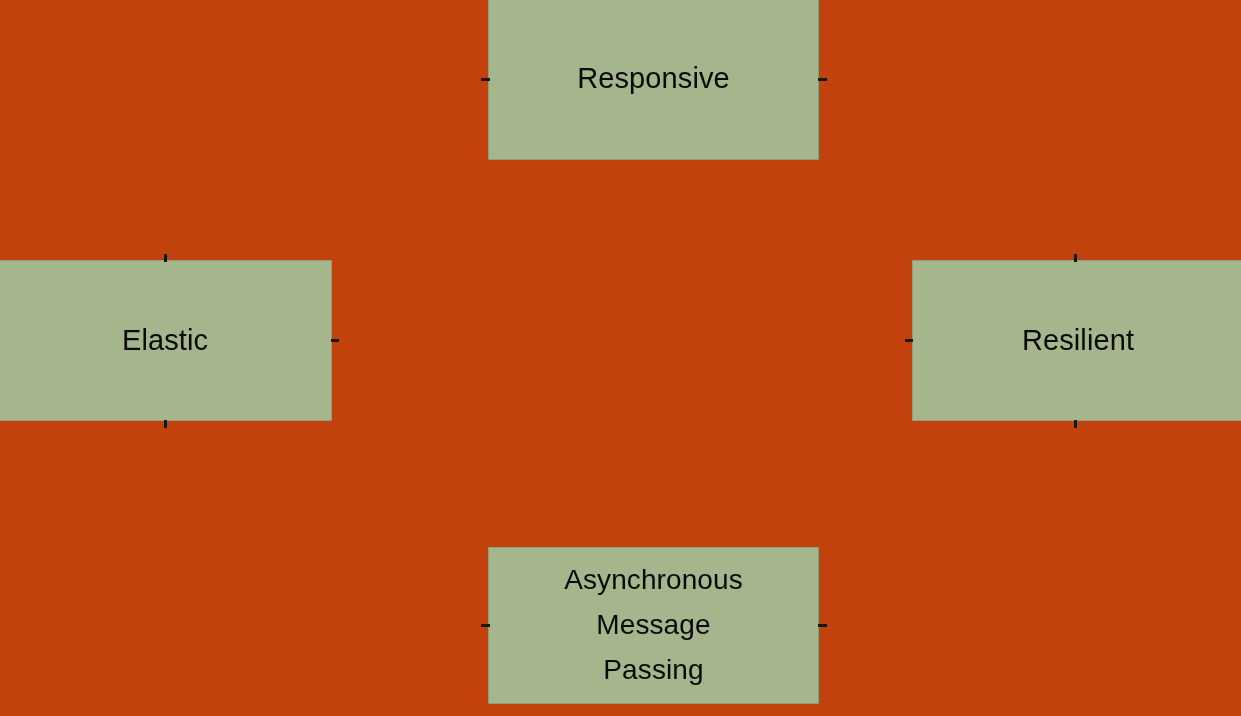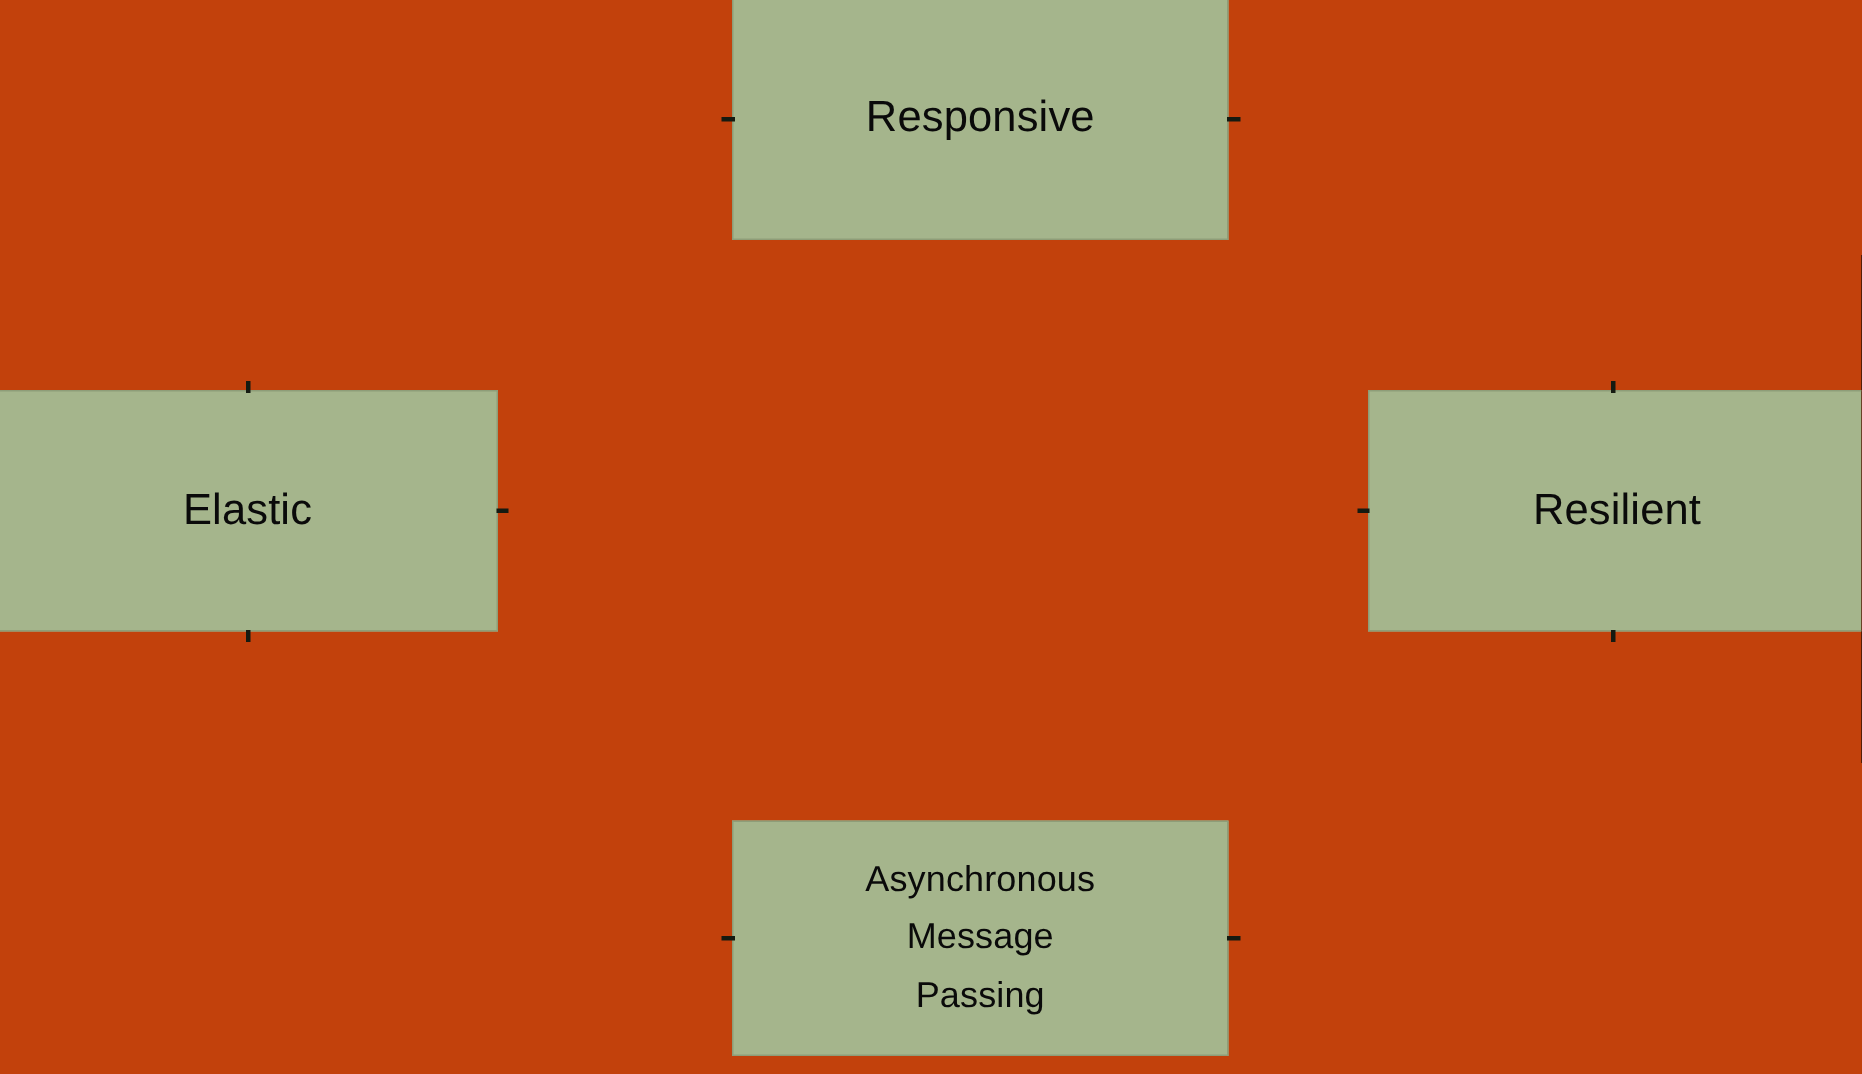--- a/index.html
+++ b/index.html
@@ -50,21 +50,21 @@
     left: 912px;
     top: 260px;
     width: 332px;
     height: 161px;
   }
   #node-async {
     left: 488px;
     top: 547px;
     width: 331px;
     height: 157px;
-    font-size: 24px;
+    font-size: 28px;
     line-height: 1.6;
   }
   
   .stub {
     position: absolute;
     background: #151a11;
   }
   .stub.h { height: 3px; }
   .stub.v { width: 3px; }
 </style>

